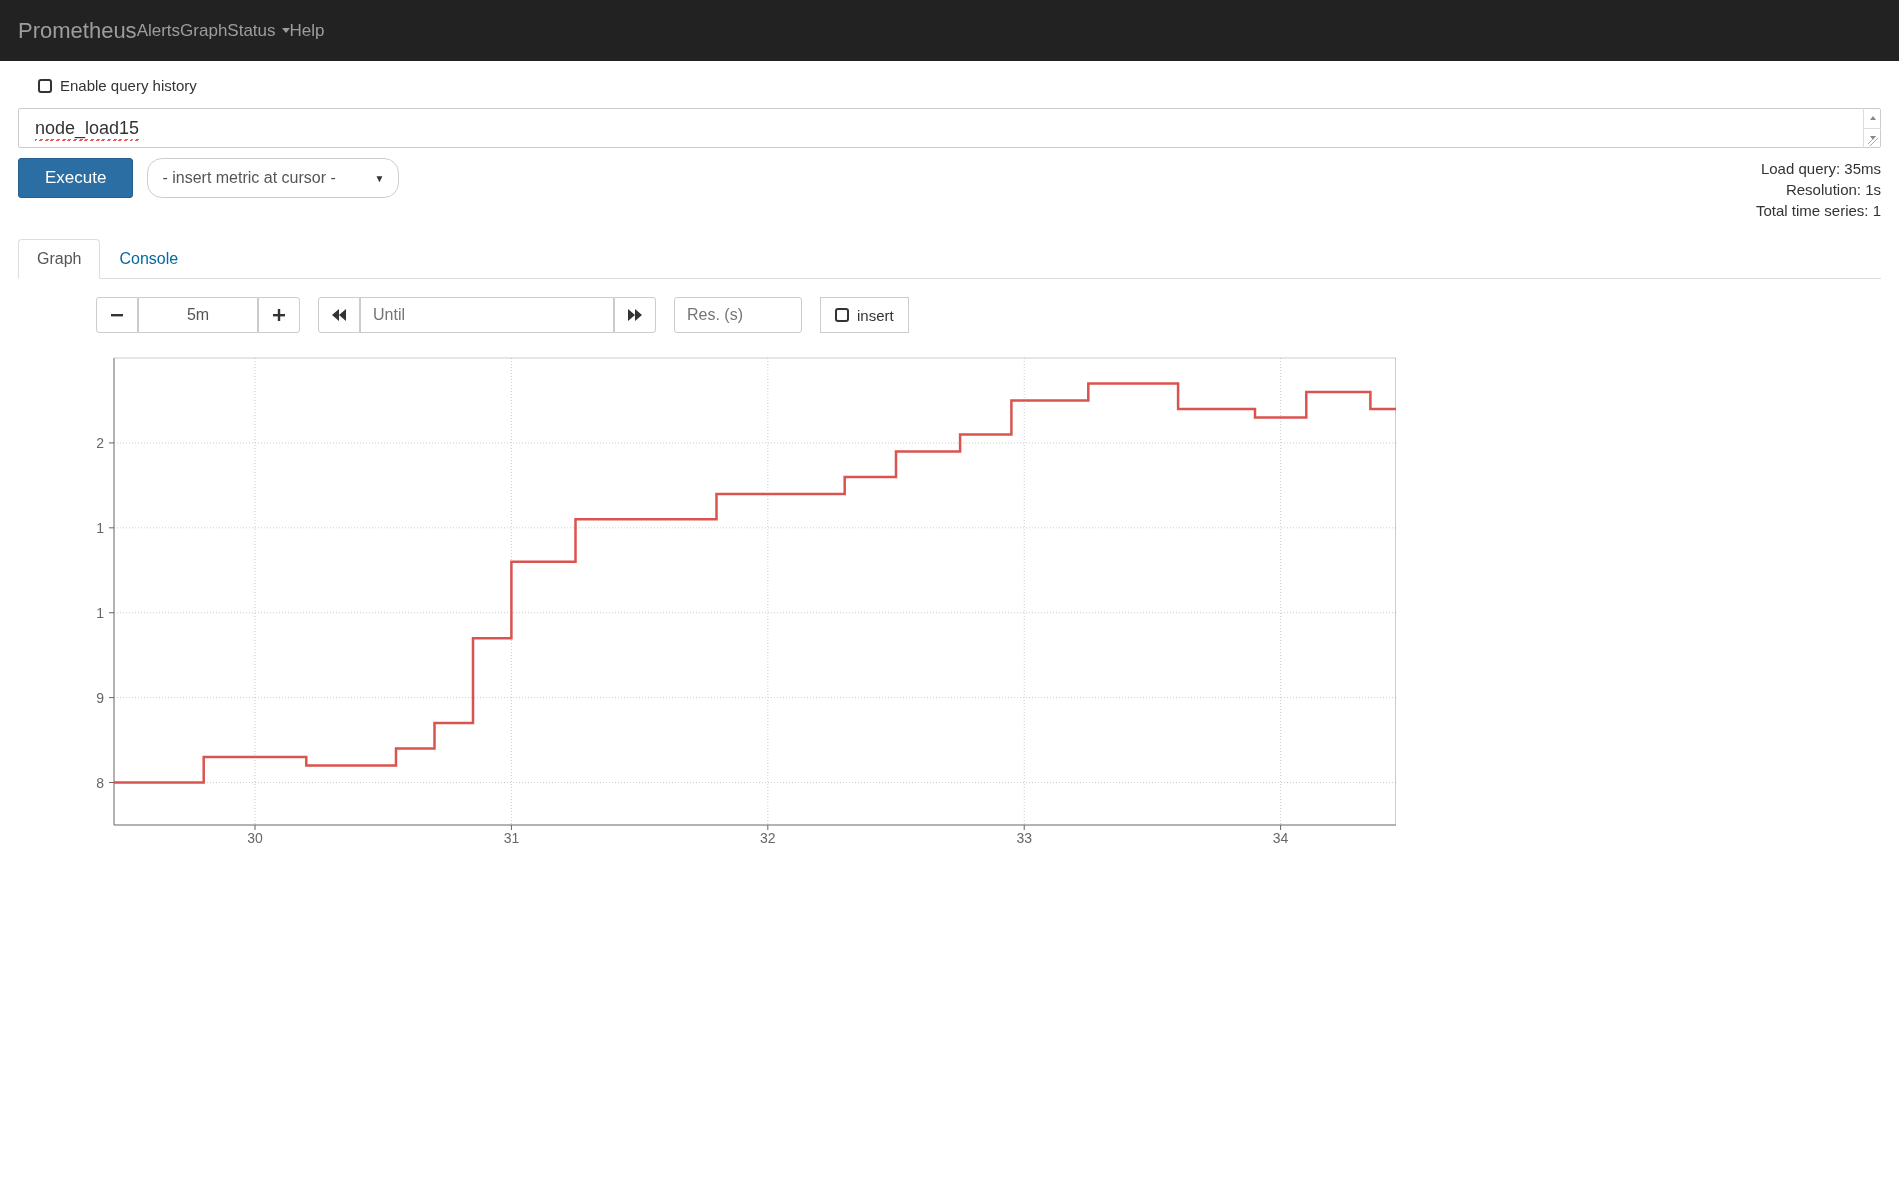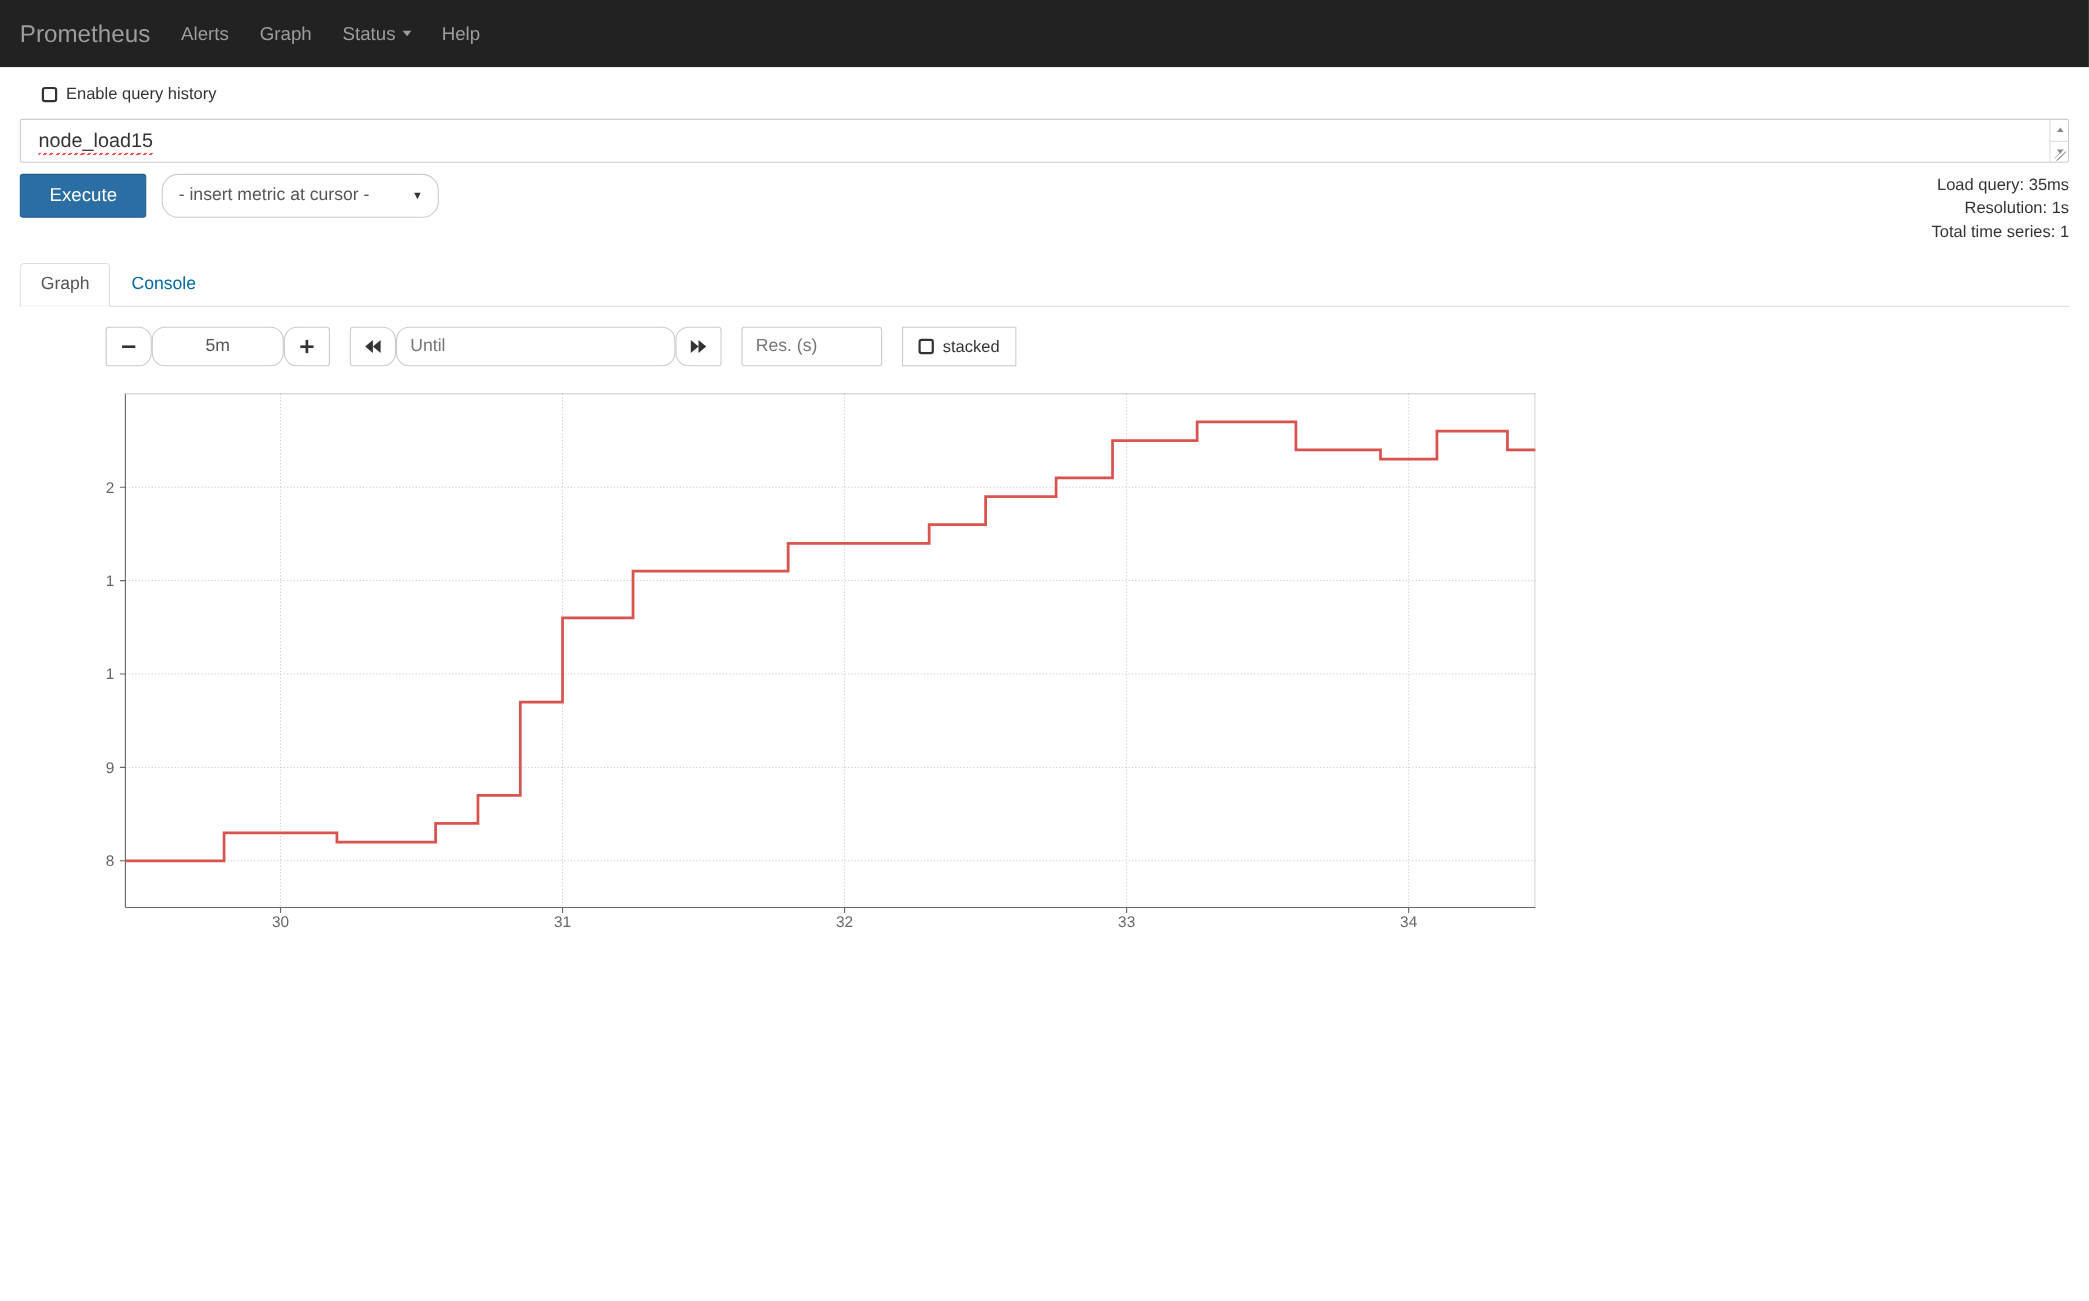--- a/index.html
+++ b/index.html
@@ -10,21 +10,20 @@
       background: #fff;
     }
 
     
     .navbar {
       background: #222;
       height: 61px;
       display: flex;
       align-items: center;
       padding: 0 18px;
-      gap: 28px;
     }
     .navbar-brand {
       color: #9d9d9d;
       font-size: 22px;
       font-weight: 400;
     }
     .nav-link {
       color: #9d9d9d;
       font-size: 17px;
       cursor: pointer;
@@ -179,21 +178,21 @@
     }
     .ctrl-row {
       display: flex;
       gap: 18px;
       align-items: stretch;
     }
     .group {
       display: inline-flex;
       border-radius: 3px;
     }
-    .group > * { border-radius: 12px; }
+    .group > * { border-radius: 0; }
     .group > *:first-child { border-top-left-radius:3px; border-bottom-left-radius:3px; }
     .group > *:last-child  { border-top-right-radius:3px; border-bottom-right-radius:3px; }
     .group > * + * { border-left: none; }
     .ctrl-btn {
       border: 1px solid #ccc;
       background: #fff;
       height: 36px;
       width: 42px;
       display: flex; align-items:center; justify-content:center;
       font-size: 18px; font-weight:700;
@@ -316,21 +315,21 @@
           <svg width="16" height="14" viewBox="0 0 16 14">
               <path d="M1 1 L8 7 L1 13 Z M8 1 L15 7 L8 13 Z" fill="#333"></path>
             </svg>
         </div>
       </div>
 
       <input class="ctrl-input w-res" style="outline: none; border-radius: 3px;" placeholder="Res. (s)">
 
       <div class="check-btn">
         <span class="check-box"></span>
-        <span>stacked</span>
+        <span>insert</span>
       </div>
     </div>
 
     <div class="chart">
       <svg class="plot" id="plot" width="1300" height="490">
           <line x1="18" x2="1300" y1="427.5454545454545" y2="427.5454545454545" class="grid" stroke="#999" stroke-width="0.5" stroke-dasharray="1 2"></line>
           <line x1="13" x2="18" y1="427.5454545454545" y2="427.5454545454545" class="tick"></line>
           <text x="8" y="432.5454545454545" text-anchor="end" class="axis" fill="#666" font-size="14">0.8</text>
           <line x1="18" x2="1300" y1="342.6363636363636" y2="342.6363636363636" class="grid" stroke="#999" stroke-width="0.5" stroke-dasharray="1 2"></line>
           <line x1="13" x2="18" y1="342.6363636363636" y2="342.6363636363636" class="tick"></line>

